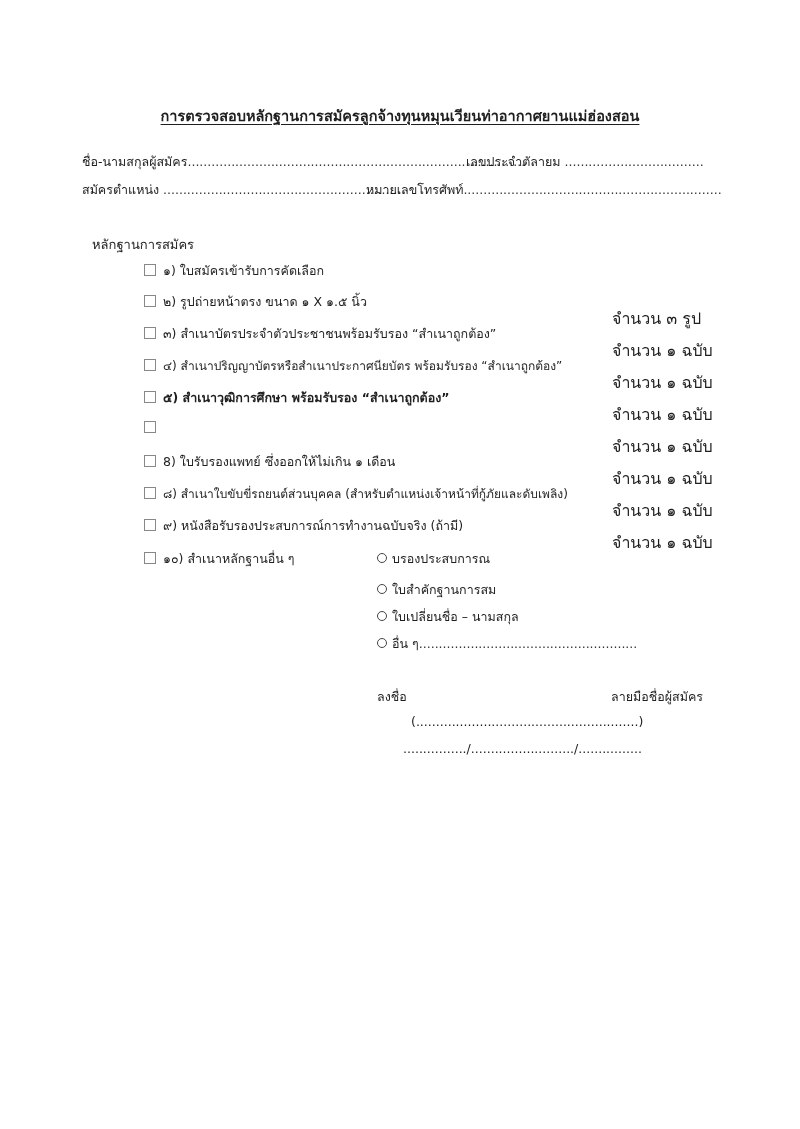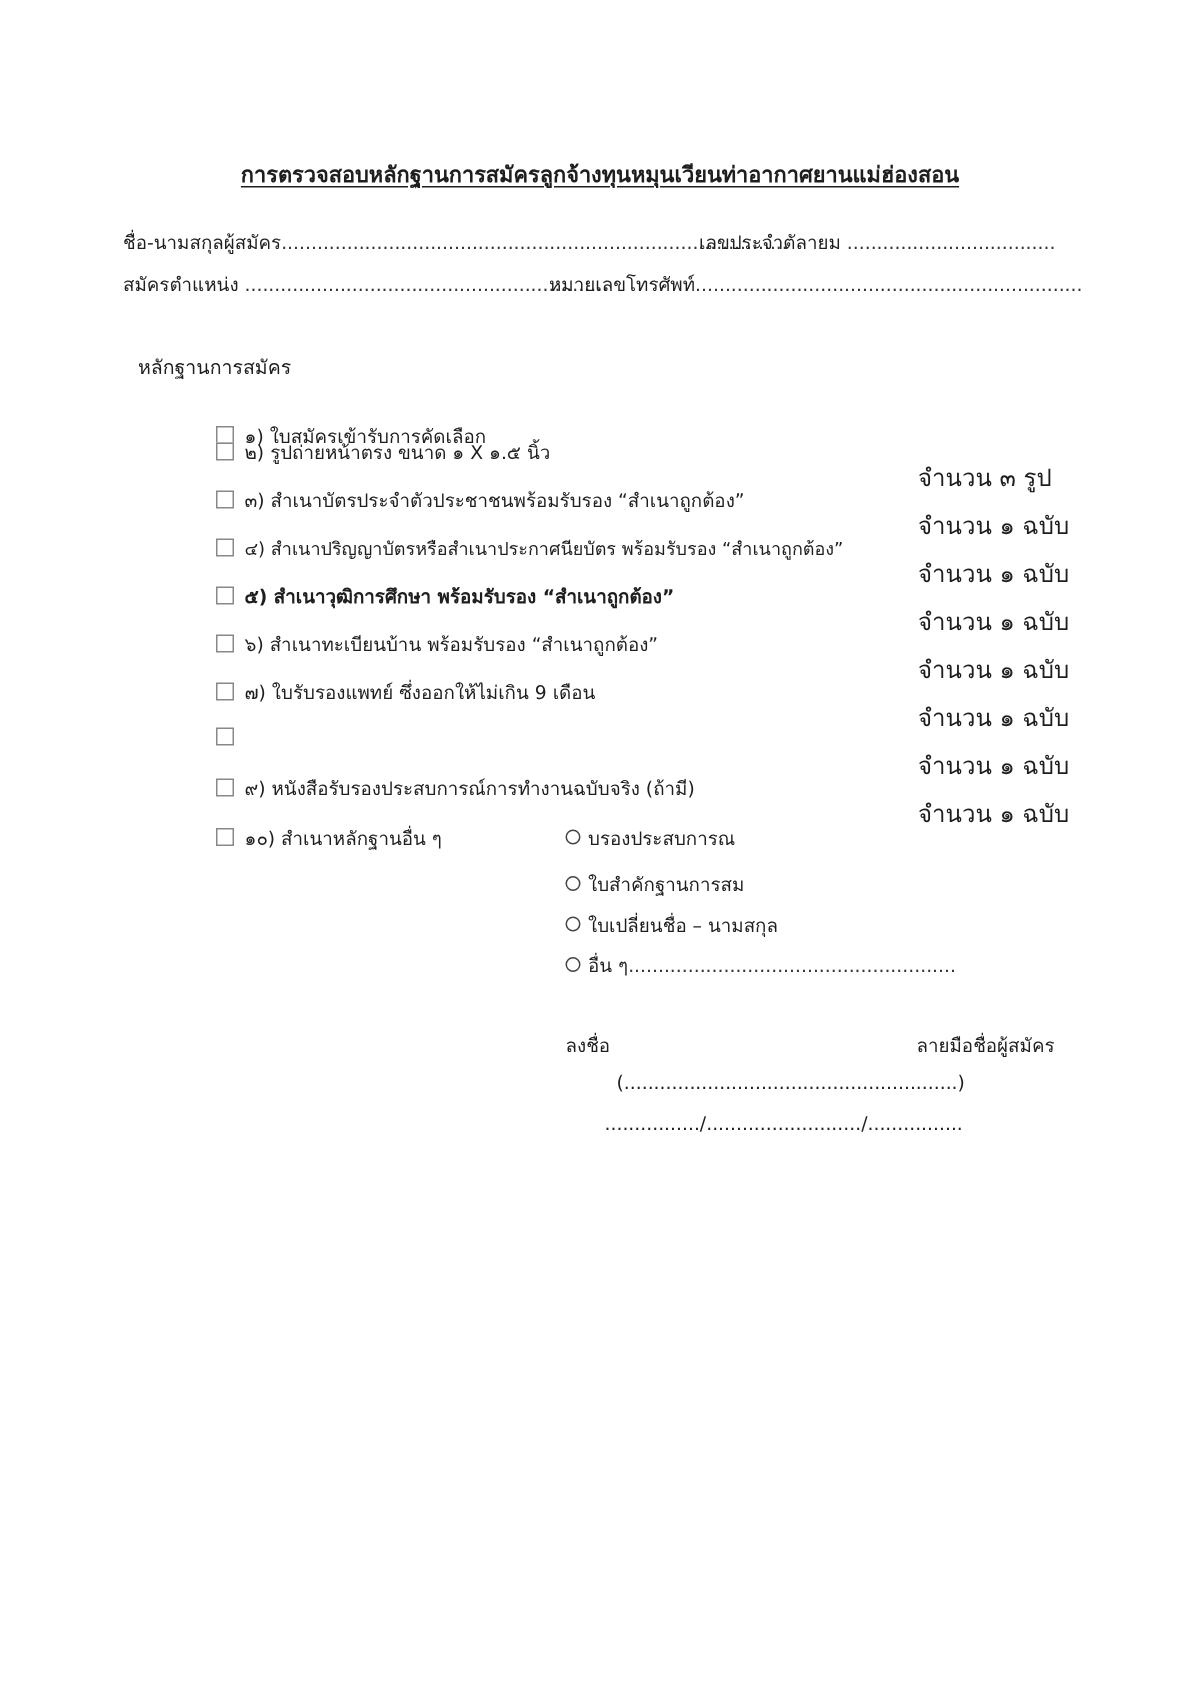--- a/index.html
+++ b/index.html
@@ -45,21 +45,21 @@
 <div class="abs field" style="left:82px; top:180px;">
   <span>สมัครตำแหน่ง</span>
   <span class="dots">.............................................................</span>
 </div>
 <div class="abs field" style="left:366px; top:180px;">
   <span>หมายเลขโทรศัพท์</span><span class="dots">.................................................................</span>
 </div>
 
 <div class="abs section" style="left:92px; top:234px;">หลักฐานการสมัคร</div>
 
-<div class="abs item" style="top:261px;margin-top:20px;">
+<div class="abs item" style="top:261px;">
   <span class="check"></span><span>๑) ใบสมัครเข้ารับการคัดเลือก</span>
 </div>
 
 <div class="abs item" style="top:292px;">
   <span class="check"></span><span>๒) รูปถ่ายหน้าตรง ขนาด ๑ X ๑.๕ นิ้ว</span>
 </div>
 <div class="abs qty" style="top:292px;">จำนวน ๓ รูป</div>
 
 <div class="abs item" style="top:324px;">
   <span class="check"></span><span>๓) สำเนาบัตรประจำตัวประชาชนพร้อมรับรอง “สำเนาถูกต้อง”</span>
@@ -70,31 +70,31 @@
   <span class="check"></span><span style="font-size:12px;">๔) สำเนาปริญญาบัตรหรือสำเนาประกาศนียบัตร พร้อมรับรอง “สำเนาถูกต้อง”</span>
 </div>
 <div class="abs qty" style="top:356px;">จำนวน ๑ ฉบับ</div>
 
 <div class="abs item" style="top:388px;font-weight:bold;">
   <span class="check"></span><span>๕) สำเนาวุฒิการศึกษา พร้อมรับรอง “สำเนาถูกต้อง”</span>
 </div>
 <div class="abs qty" style="top:388px;">จำนวน ๑ ฉบับ</div>
 
 <div class="abs item" style="top:420px;">
-  <span class="check"></span><span>๖) สำเนาทะเบียนบ้าน พร้อมรับรอง “สำเนาถูกต้อง”</span>
+  <span class="check"></span>
 </div>
 <div class="abs qty" style="top:420px;">จำนวน ๑ ฉบับ</div>
 
 <div class="abs item" style="top:452px;">
-  <span class="check"></span><span>๗) ใบรับรองแพทย์ ซึ่งออกให้ไม่เกิน 9 เดือน</span>
+  <span class="check"></span><span>8) ใบรับรองแพทย์ ซึ่งออกให้ไม่เกิน ๑ เดือน</span>
 </div>
 <div class="abs qty" style="top:452px;">จำนวน ๑ ฉบับ</div>
 
 <div class="abs item" style="top:484px;">
-  <span class="check"></span>
+  <span class="check"></span><span style="font-size:12px;">๘) สำเนาใบขับขี่รถยนต์ส่วนบุคคล (สำหรับตำแหน่งเจ้าหน้าที่กู้ภัยและดับเพลิง)</span>
 </div>
 <div class="abs qty" style="top:484px;">จำนวน ๑ ฉบับ</div>
 
 <div class="abs item" style="top:516px;">
   <span class="check"></span><span>๙) หนังสือรับรองประสบการณ์การทำงานฉบับจริง (ถ้ามี)</span>
 </div>
 <div class="abs qty" style="top:516px;">จำนวน ๑ ฉบับ</div>
 
 <div class="abs item" style="top:549px;">
   <span class="check"></span><span>๑๐) สำเนาหลักฐานอื่น ๆ</span>

